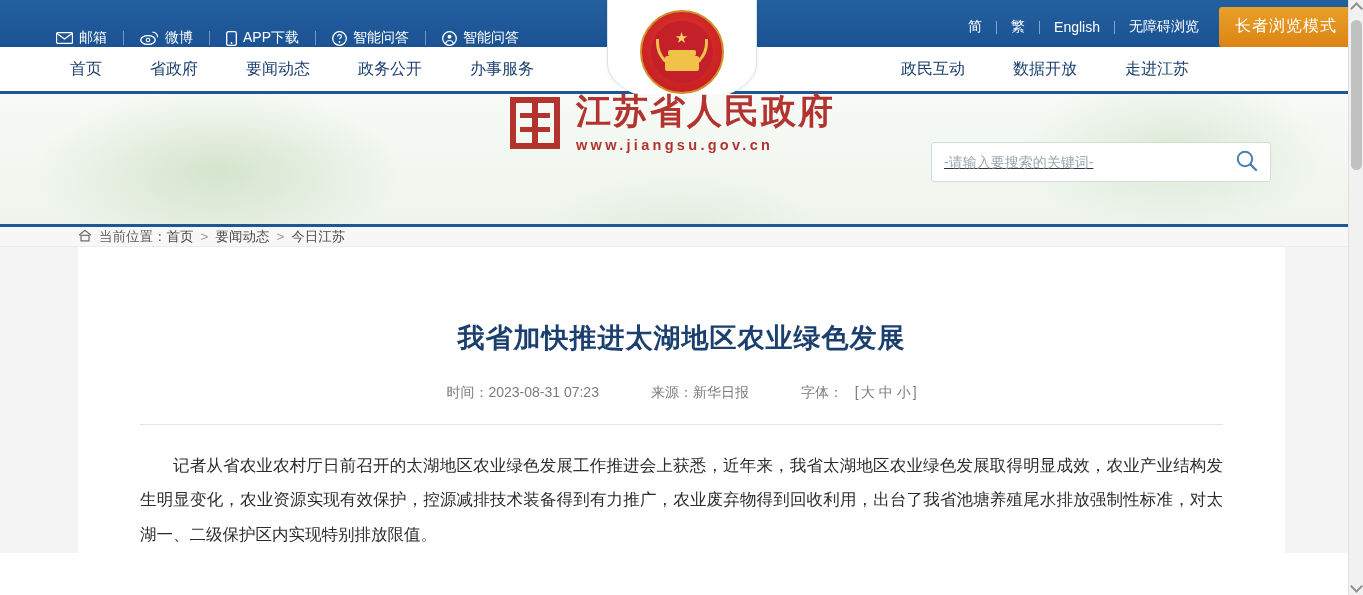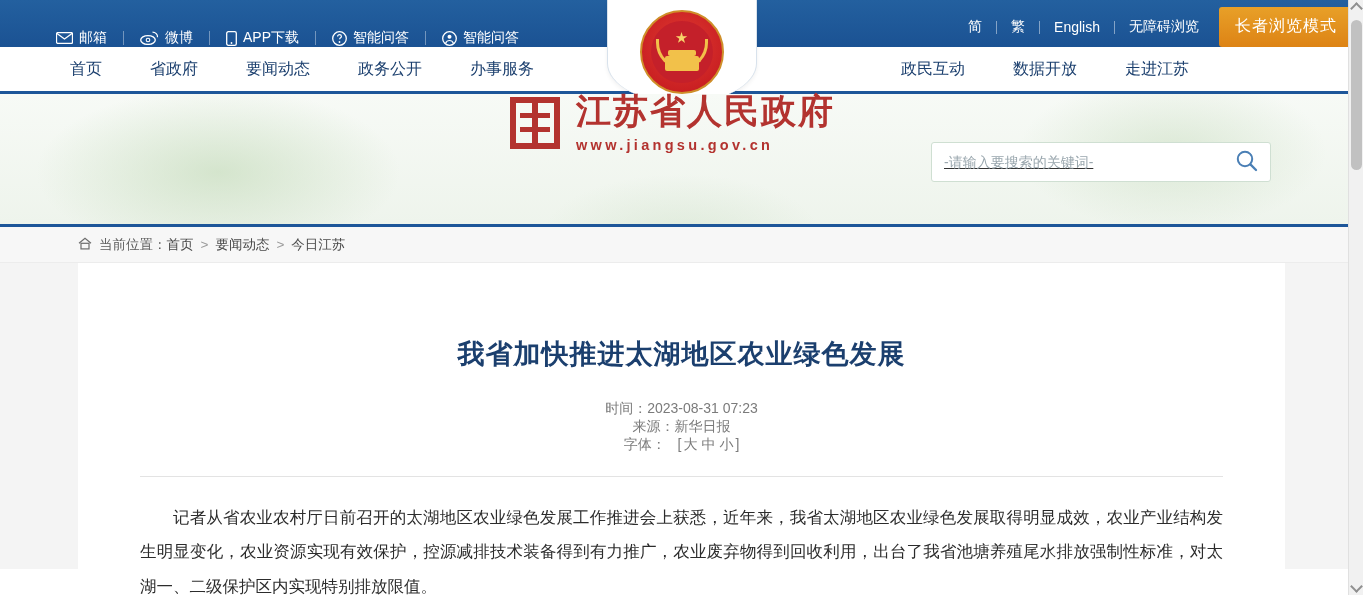--- a/index.html
+++ b/index.html
@@ -193,21 +193,21 @@
   }
   .search-input::placeholder { color:#9aa7ae; }
   .search-btn {
     width:46px;height:38px;
     display:flex;align-items:center;justify-content:center;
     background:transparent;border:none;cursor:pointer;
   }
 
   
   .crumb-bar {
-    height:36px;
+    height:20px;
     background:#f7f7f7;
     border-bottom:1px solid #ececec;
     display:flex; align-items:center;
     padding-left:78px;
     font-size:13.5px;
     color:#5b5b5b;
   }
   .crumb-home { margin-right:7px; color:#6d6d6d; font-size:13px; }
   .crumb-link { color:#4a4a4a; }
   .crumb-sep { margin:0 7px; color:#9a9a9a; }
@@ -229,21 +229,20 @@
     letter-spacing:1px;
     line-height:1.3;
   }
   .article-meta {
     margin-top:28px;
     display:flex;
     align-items:center;
     justify-content:center;
     font-size:14px;
     color:#7b7b7b;
-    flex-direction:column;
   }
   .meta-cell { white-space:nowrap; }
   .meta-gap { width:52px; }
   .font-sizes { margin-left:8px; }
   .font-sizes .fs { margin:0 2px; }
   .meta-rule {
     margin:22px 0 0;
     border-top:1px solid #e3e3e3;
   }
   .article-body {

